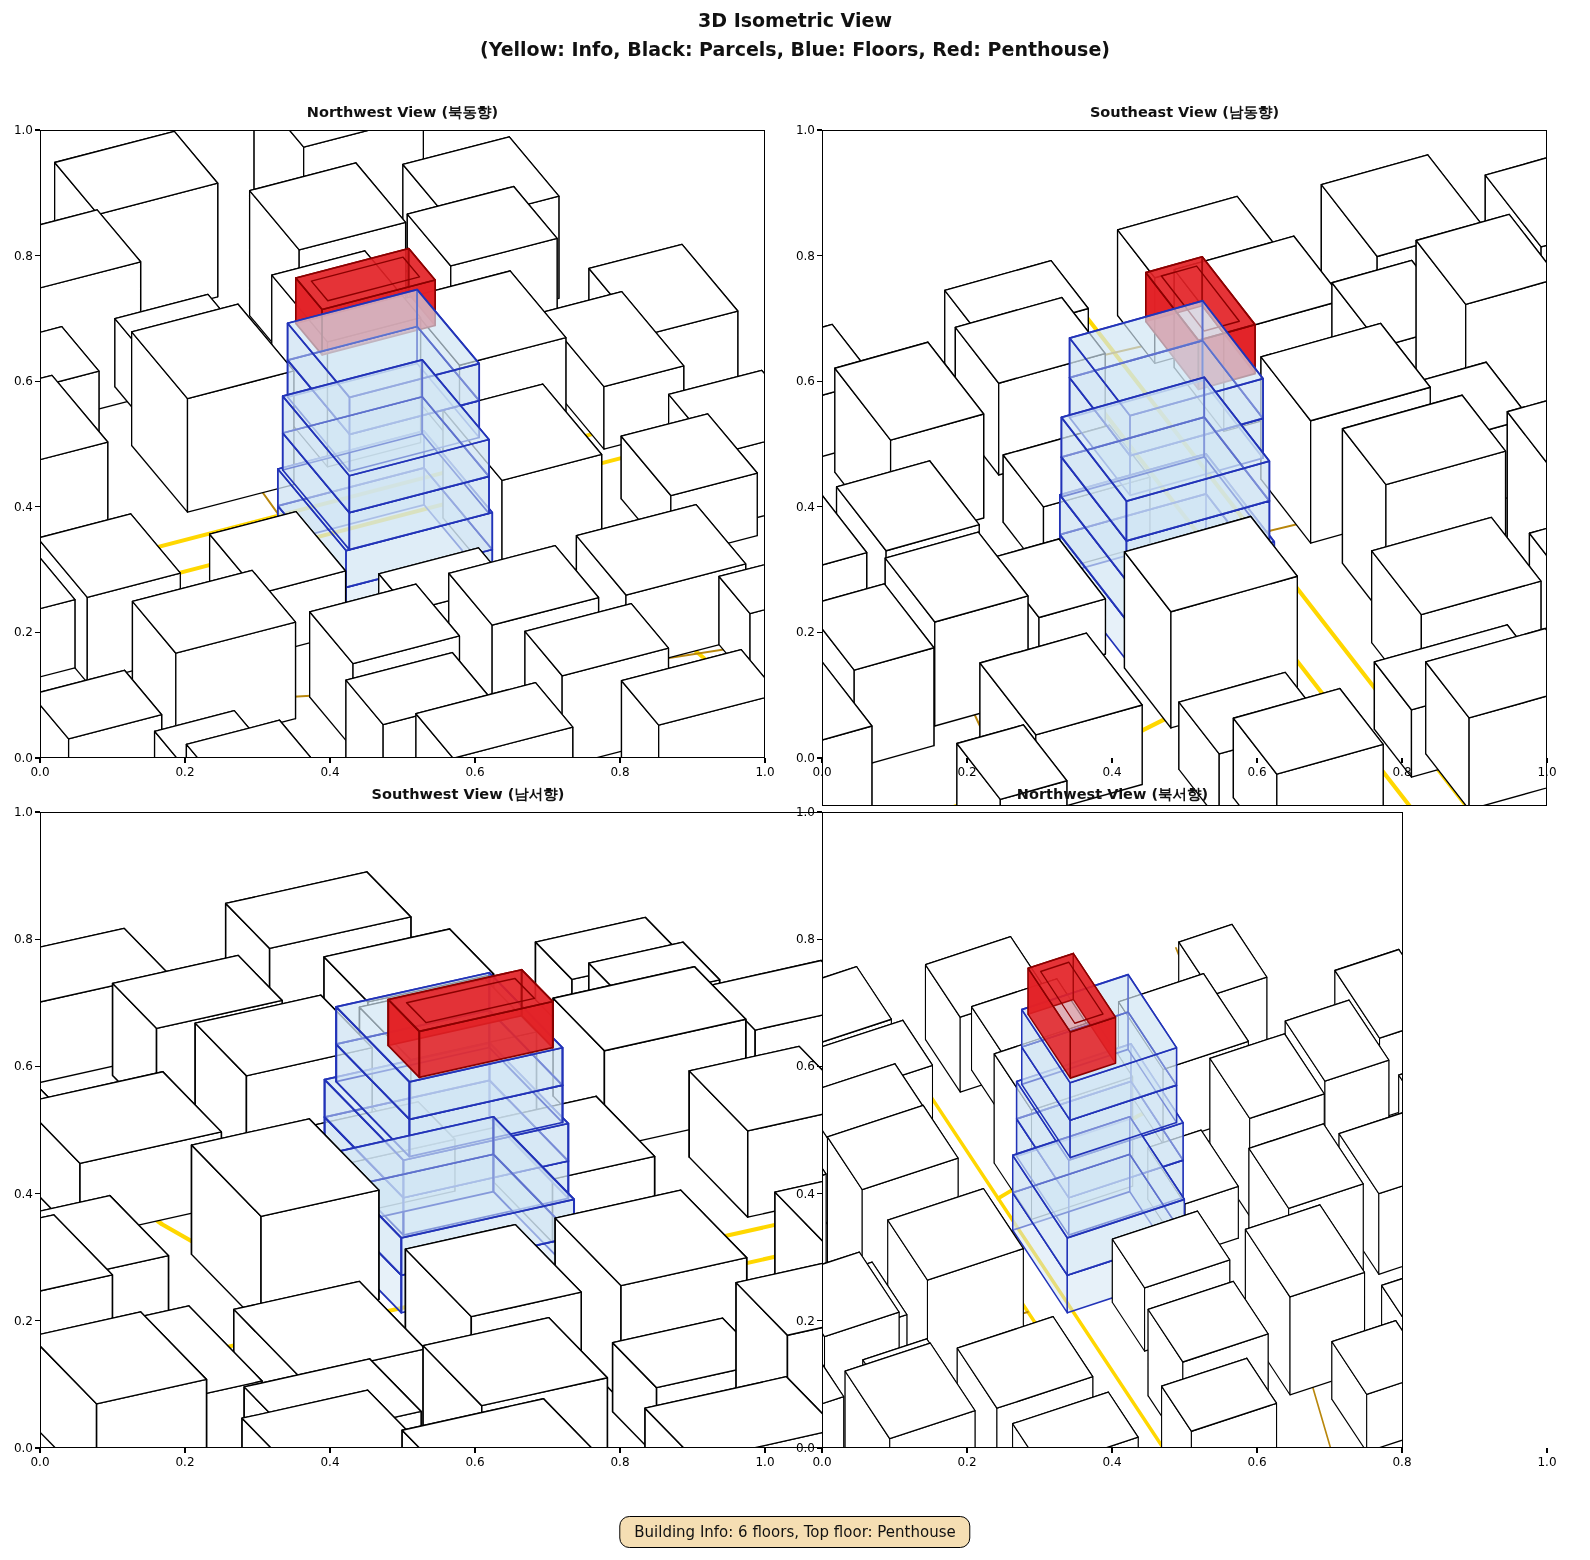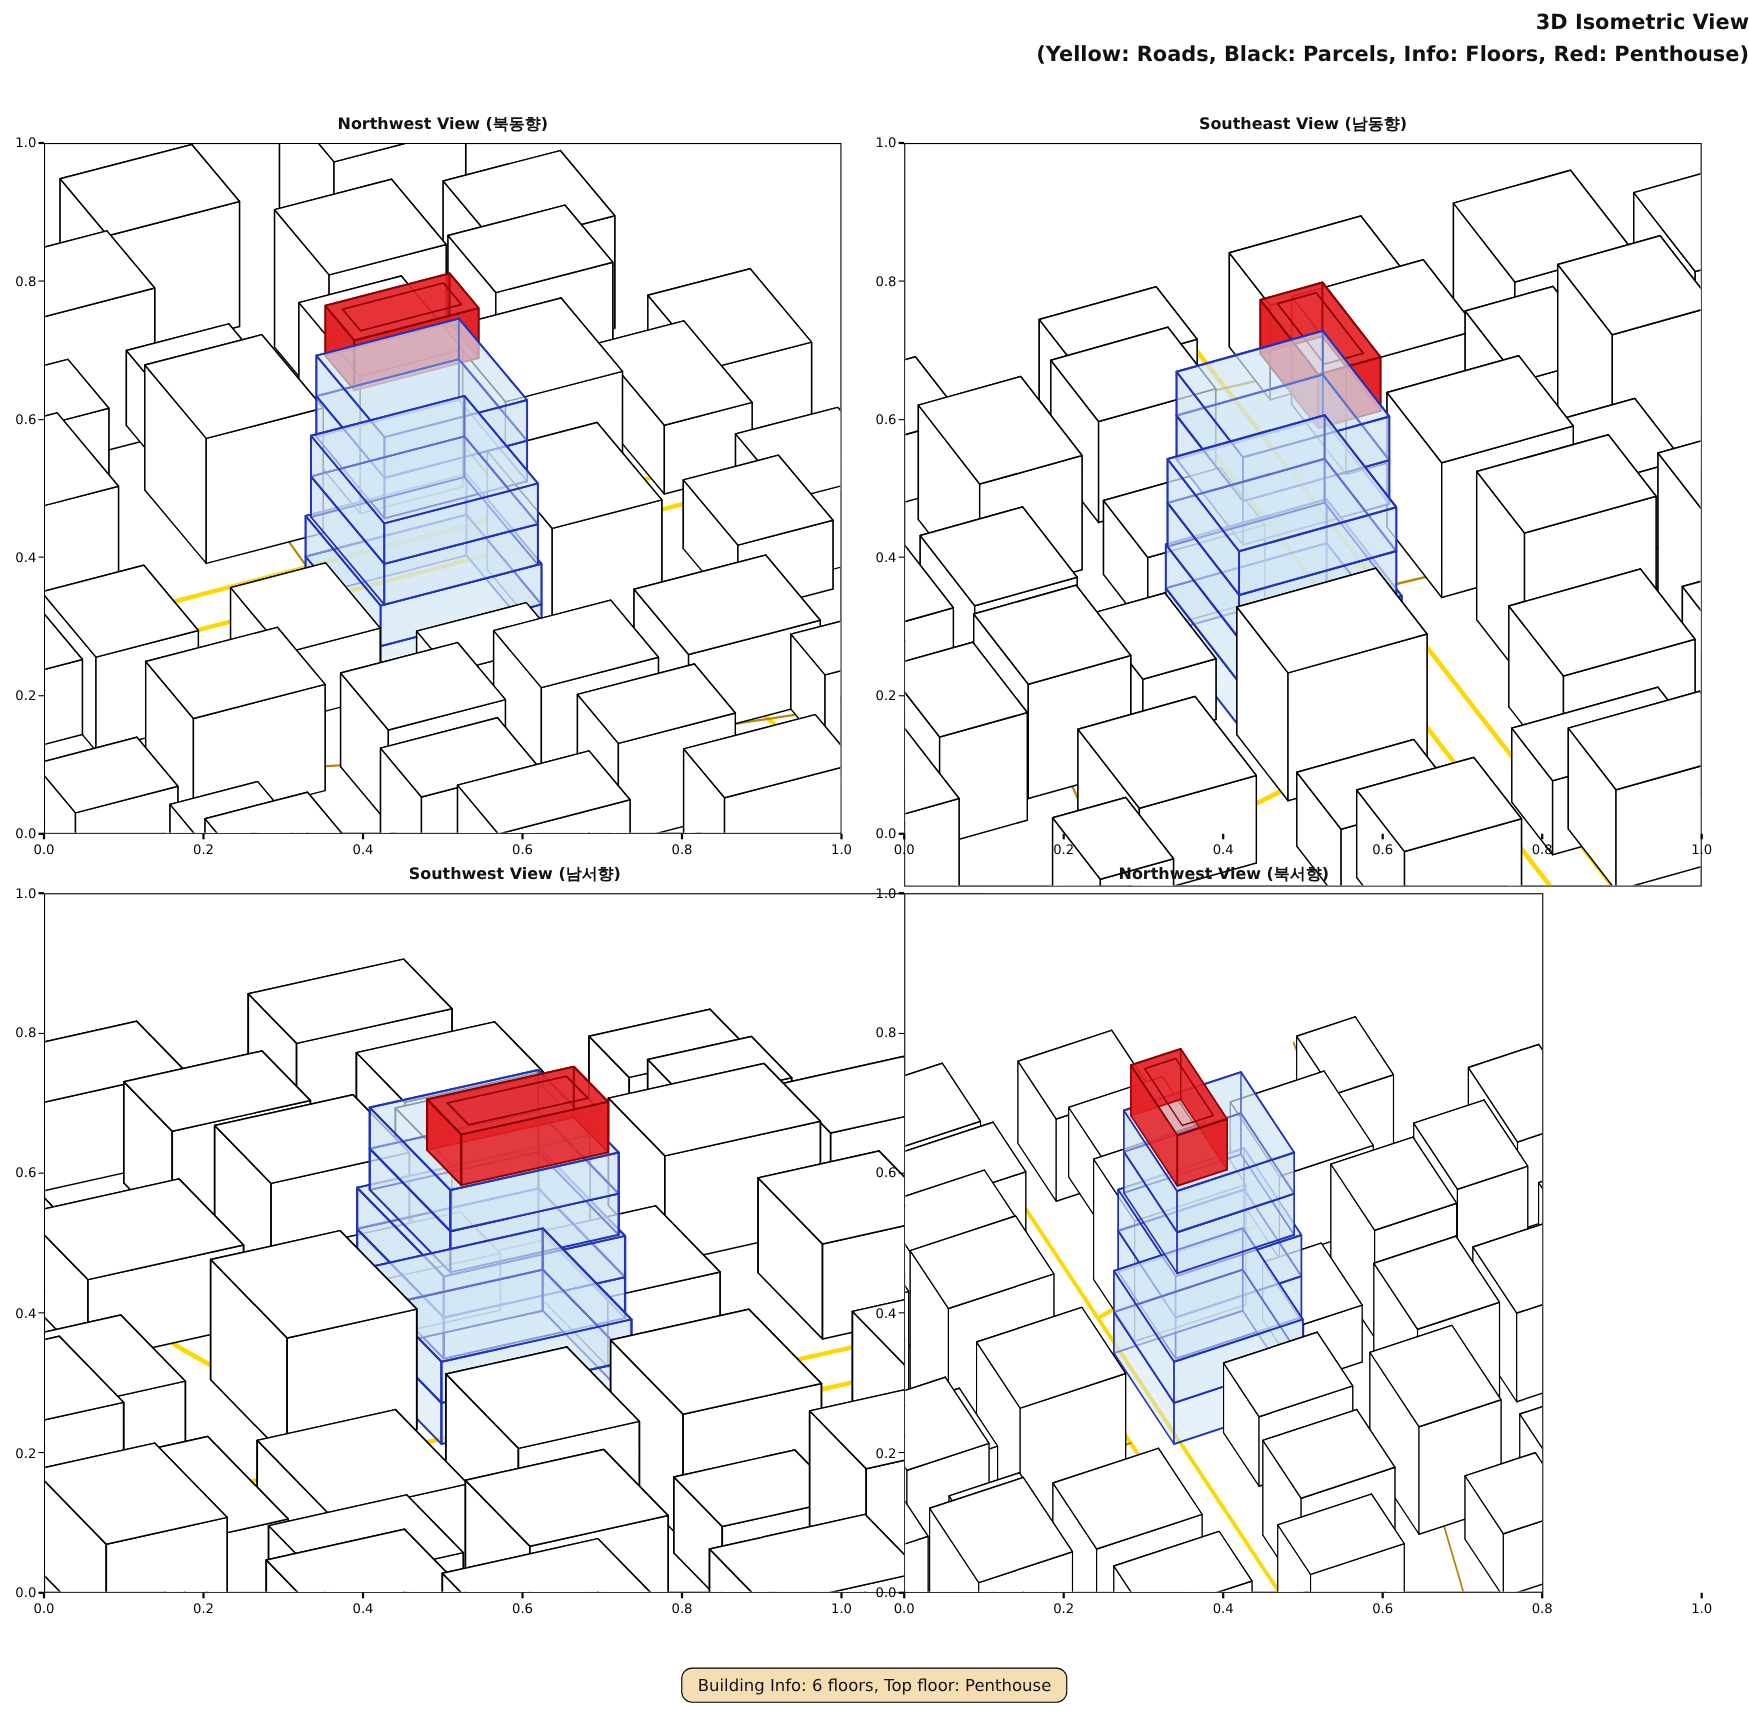--- a/index.html
+++ b/index.html
@@ -1,38 +1,38 @@
 <!DOCTYPE html>
 <html><head>
 <meta charset="utf-8">
 <style>
   *{margin:0;padding:0;box-sizing:border-box}
   html,body{background:#ffffff}
   body{width:1590px;height:1560px;position:relative;font-family:"DejaVu Sans","Liberation Sans",sans-serif;color:#111}
-  .fig-title{position:absolute;left:0;top:6px;width:100%;text-align:right;font-weight:bold;font-size:19px;line-height:1.5}
+  .fig-title{position:absolute;left:0;top:6px;width:100%;text-align:center;font-weight:bold;font-size:19px;line-height:1.5}
   .subplot{position:absolute}
   .sp1{left:40px;top:130px;width:725px;height:628px}
   .sp2{left:822px;top:130px;width:725px;height:676px}
   .sp3{left:40px;top:812px;width:856px;height:636px}
   .sp4{left:822px;top:812px;width:581px;height:636px}
   .sp-title{position:absolute;left:0;width:100%;top:-27px;text-align:center;font-weight:bold;font-size:14.5px;white-space:nowrap}
   .axes{position:absolute;left:0;top:0;width:100%;height:100%;border:1.4px solid #000;background:#fff;overflow:hidden}
   .axes svg{display:block;width:100%;height:100%}
   .tick-label{position:absolute;font-size:12px;color:#000000;line-height:1}
   .ytick{width:34px;text-align:right;left:-41px;transform:translateY(-50%)}
   .xtick{transform:translateX(-50%);text-align:center}
   .tickmark{position:absolute;background:#000}
   .badge{position:absolute;left:50%;transform:translateX(-50%);top:1516px;background:#F5DEB3;border:1.6px solid #000;border-radius:10px;padding:6px 14px;font-size:15px;white-space:nowrap}
 </style>
 </head>
 <body>
 
 <div class="fig-title">
   <div>3D Isometric View</div>
-  <div>(Yellow: Roads, Black: Parcels, Info: Floors, Red: Penthouse)</div>
+  <div>(Yellow: Info, Black: Parcels, Blue: Floors, Red: Penthouse)</div>
 </div>
 
 <div class="subplot sp1">
   <div class="sp-title">Northwest View (북동향)</div>
   <div class="axes">
     <svg viewBox="0 0 725 628" preserveAspectRatio="none">
         <polyline points="-147.7,486.2 718.7,260.9" fill="none" stroke="#FFD700" stroke-width="4" stroke-linejoin="round" stroke-linecap="round"></polyline>
         <polyline points="-126.0,512.2 740.5,286.9" fill="none" stroke="#FFD700" stroke-width="4" stroke-linejoin="round" stroke-linecap="round"></polyline>
         <polyline points="440.6,364.9 587.1,462.5 786.1,632.5" fill="none" stroke="#FFD700" stroke-width="4" stroke-linejoin="round" stroke-linecap="round"></polyline>
         <polyline points="-12.9,152.5 189.6,317.0 238.8,385.7" fill="none" stroke="#B8860B" stroke-width="2" stroke-linejoin="round" stroke-linecap="round"></polyline>

